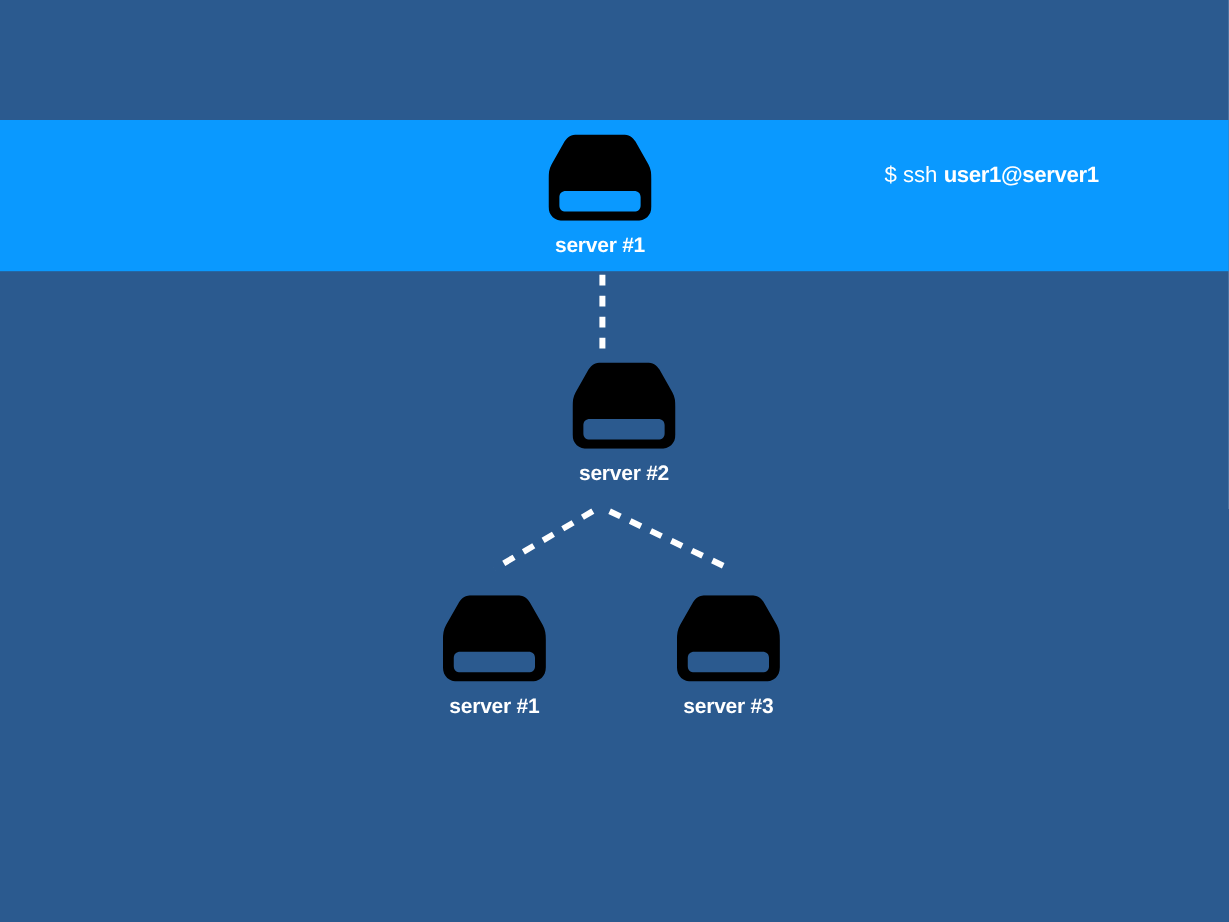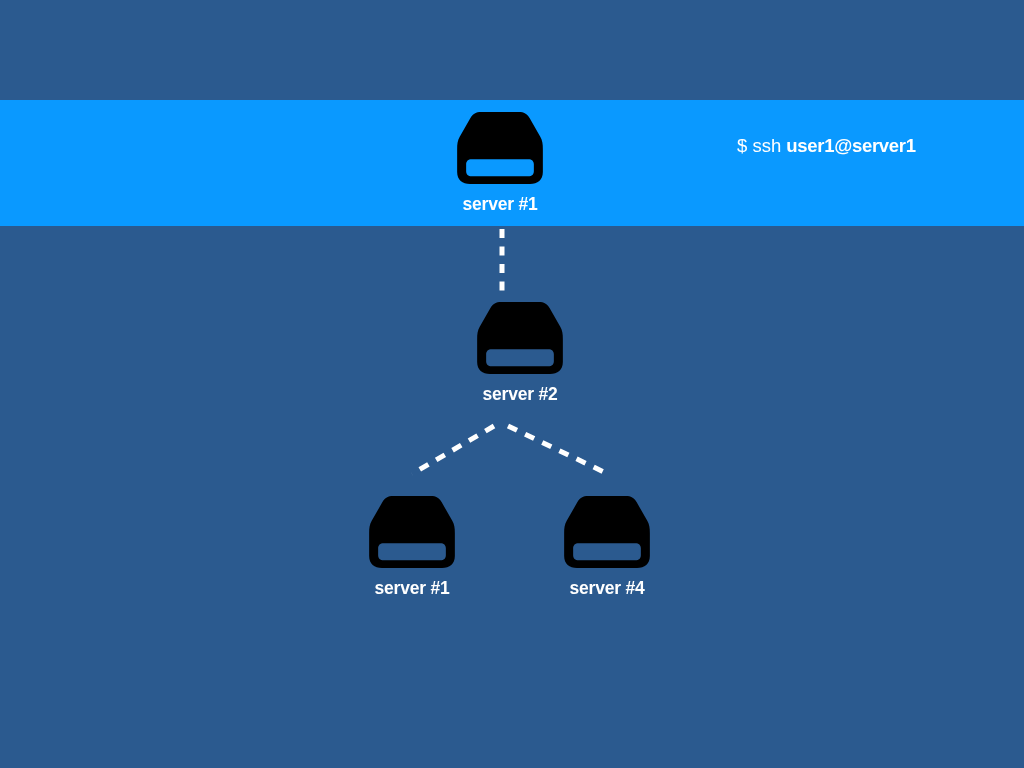--- a/index.html
+++ b/index.html
@@ -103,20 +103,20 @@
     <svg class="drive" viewBox="0 0 100 84" xmlns="http://www.w3.org/2000/svg">
         <use href="#drive-shape"></use>
       </svg>
     <div class="node-label">server #1</div>
   </div>
 
   <div class="node" style="left:547px; top:496px;">
     <svg class="drive" viewBox="0 0 100 84" xmlns="http://www.w3.org/2000/svg">
         <use href="#drive-shape"></use>
       </svg>
-    <div class="node-label">server #4</div>
+    <div class="node-label">server #3</div>
   </div>
 
   <div class="terminal">
     <div class="tline"><span class="prompt">$ ssh </span><span class="cmd">user1@server1</span></div>
   </div>
 
 </div>
 
 </body></html>

